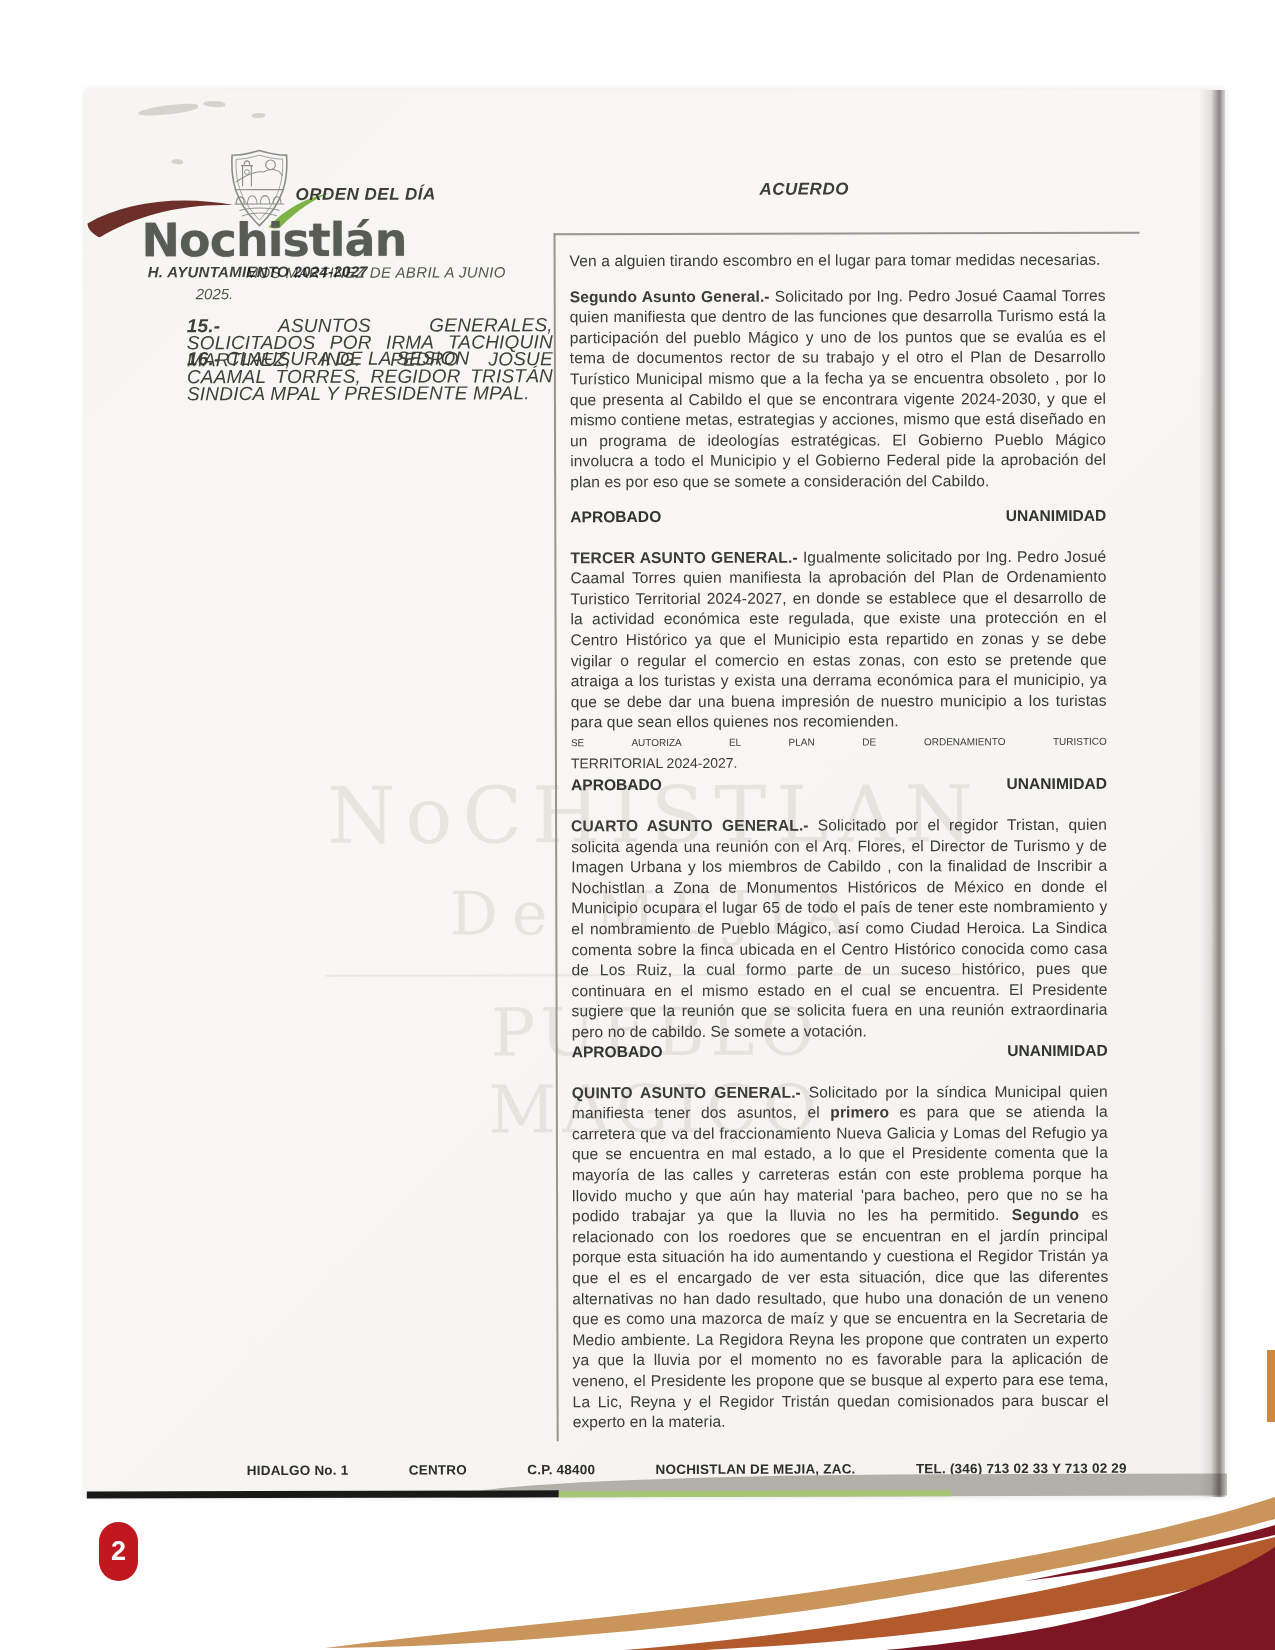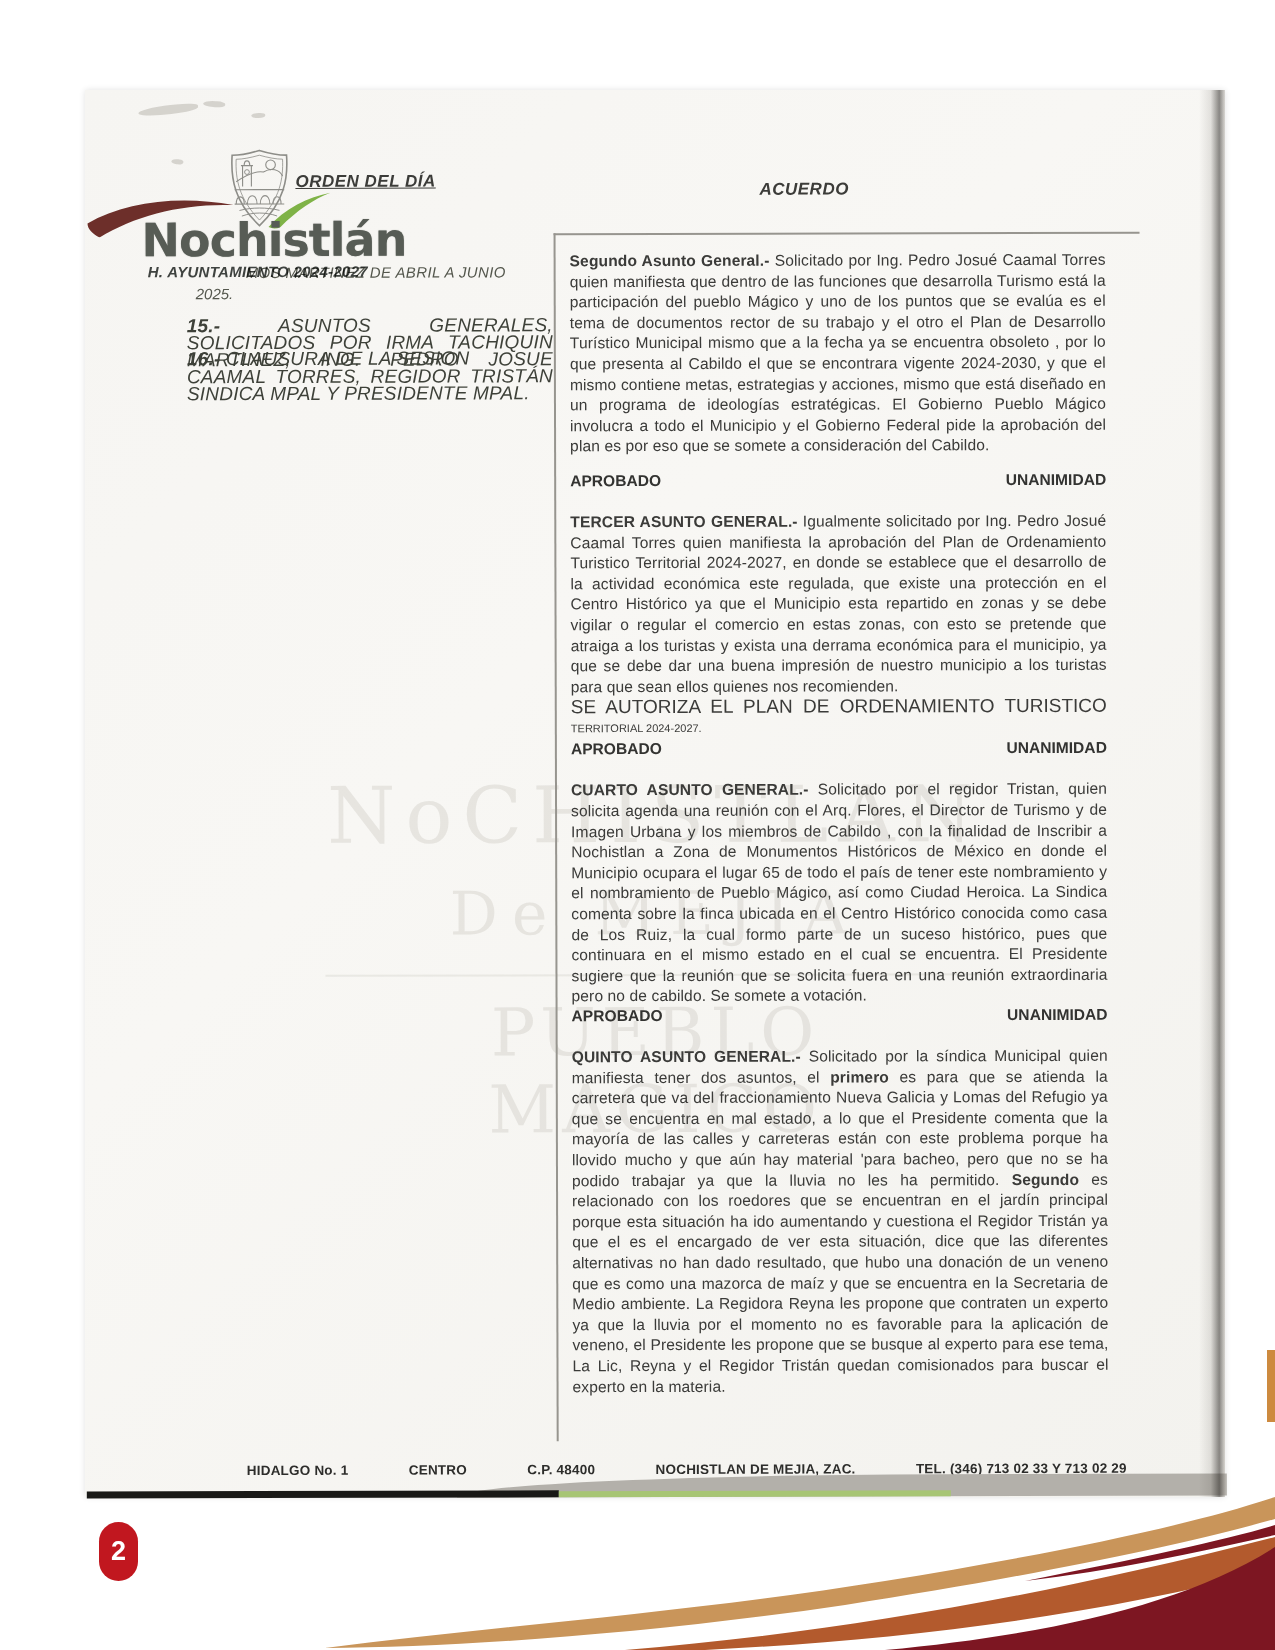--- a/index.html
+++ b/index.html
@@ -14,21 +14,21 @@
   .scan-right-edge{position:absolute;right:0;top:0;width:26px;height:100%;
         background:linear-gradient(to right,rgba(0,0,0,0) 0%,rgba(90,85,78,0.14) 45%,rgba(35,32,28,0.52) 78%,rgba(160,155,148,0.35) 100%);}
   .smudge{position:absolute;background:#b9b6ae;border-radius:60% 40% 50% 50%;opacity:.55;}
 
   
   .crest{position:absolute;left:140px;top:50px;width:72px;height:94px;}
   .crest path,.crest circle,.crest line{stroke:#8d8d88;fill:none;}
   .swoosh-left{position:absolute;left:2px;top:104px;width:148px;height:42px;}
   .swoosh-right{position:absolute;left:183px;top:100px;width:66px;height:38px;}
   .sheet-title{position:absolute;font-size:17px;font-weight:bold;font-style:italic;color:#3c3c39;letter-spacing:.5px;}
-  .t-orden{left:212px;top:81px;text-decoration:underline;}
+  .t-orden{left:212px;top:94px;}
   .t-acuerdo{left:676px;top:90px;}
   .wordmark{position:absolute;left:58px;top:122px;font-size:46px;font-weight:bold;
             color:#575c55;letter-spacing:-1px;font-family:"DejaVu Sans",sans-serif;
             text-shadow:0 0 1px rgba(87,92,85,.6);text-align:center;}
   .subline{position:absolute;left:64px;top:172px;width:470px;height:46px;font-size:15px;color:#45483f;}
   .sub-bold{position:absolute;left:0;top:0;font-weight:bold;letter-spacing:.3px;color:#3f4340;font-style:italic;}
   .sub-italic{position:absolute;left:98px;top:1px;font-style:italic;color:#54574d;letter-spacing:.4px;
               mix-blend-mode:multiply;white-space:nowrap;}
   .sub-year{position:absolute;left:48px;top:22px;font-style:italic;color:#54574d;}
 
@@ -41,22 +41,22 @@
 
   
   .acuerdo-box{position:absolute;left:470px;top:143px;width:586px;height:1208px;
                border-top:2px solid #97958f;border-left:2px solid #97958f;
                padding:16px 34px 0 14px;box-sizing:border-box;}
   .acuerdo-box p{margin:0 0 15px 0;font-size:15.6px;line-height:20.6px;color:#3b3b39;
                  text-align:justify;letter-spacing:.1px;}
   .lead{font-weight:bold;}
   .vote-row{display:flex;justify-content:space-between;font-weight:bold;font-size:15.6px;
             color:#333331;margin:0 0 22px 0;}
-  .resolution1{font-size:19px;line-height:20.6px;color:#3b3b39;text-align:justify;text-align-last:justify;}
-  .resolution2{font-size:11px;line-height:20.6px;color:#3b3b39;}
+  .resolution1{font-size:10px;line-height:20.6px;color:#3b3b39;text-align:justify;text-align-last:justify;}
+  .resolution2{font-size:14px;line-height:20.6px;color:#3b3b39;}
   .res-block{margin:0;}
   .vote-tight{margin-top:2px;}
 
   
   .watermark{position:absolute;left:240px;top:680px;width:660px;text-align:center;
              font-family:"DejaVu Serif",serif;color:rgba(135,128,115,0.15);pointer-events:none;}
   .wm1{font-size:78px;letter-spacing:10px;}
   .wm2{font-size:60px;letter-spacing:14px;margin-top:18px;}
   .wm3{font-size:66px;letter-spacing:6px;margin-top:26px;border-top:2px solid rgba(135,128,115,0.12);padding-top:18px;}
 
@@ -124,20 +124,21 @@
         <span class="agenda-num">16.-</span><span> CLAUSURA DE LA SESION</span>
       </div>
 
       <div class="watermark">
         <div class="wm1">NoCHISTLAN</div>
         <div class="wm2">De MEJIA</div>
         <div class="wm3">PUEBLO MAGICO</div>
       </div>
 
       <div class="acuerdo-box">
+        <p>Ven a alguien tirando escombro en el lugar para tomar medidas necesarias.</p>
 
         <p><span class="lead">Segundo Asunto General.-</span><span> Solicitado por Ing. Pedro Josué Caamal Torres quien manifiesta que dentro de las funciones que desarrolla Turismo está la participación del pueblo Mágico y uno de los puntos que se evalúa es el tema de documentos rector de su trabajo y el otro el Plan de Desarrollo Turístico Municipal mismo que a la fecha ya se encuentra obsoleto , por lo que presenta al Cabildo el que se encontrara vigente 2024-2030, y que el mismo contiene metas, estrategias y acciones, mismo que está diseñado en un programa de ideologías estratégicas. El Gobierno Pueblo Mágico involucra a todo el Municipio y el Gobierno Federal pide la aprobación del plan es por eso que se somete a consideración del Cabildo.</span></p>
         <div class="vote-row">
           <span>APROBADO</span>
           <span>UNANIMIDAD</span>
         </div>
 
         <p style="margin-bottom:0;"><span class="lead">TERCER ASUNTO GENERAL.-</span><span> Igualmente solicitado por Ing. Pedro Josué Caamal Torres quien manifiesta la aprobación del Plan de Ordenamiento Turistico Territorial 2024-2027, en donde se establece que el desarrollo de la actividad económica este regulada, que existe una protección en el Centro Histórico ya que el Municipio esta repartido en zonas y se debe vigilar o regular el comercio en estas zonas, con esto se pretende que atraiga a los turistas y exista una derrama económica para el municipio, ya que se debe dar una buena impresión de nuestro municipio a los turistas para que sean ellos quienes nos recomienden.</span></p>
         <div class="res-block">
           <div class="resolution1">SE AUTORIZA EL PLAN DE ORDENAMIENTO TURISTICO</div>

